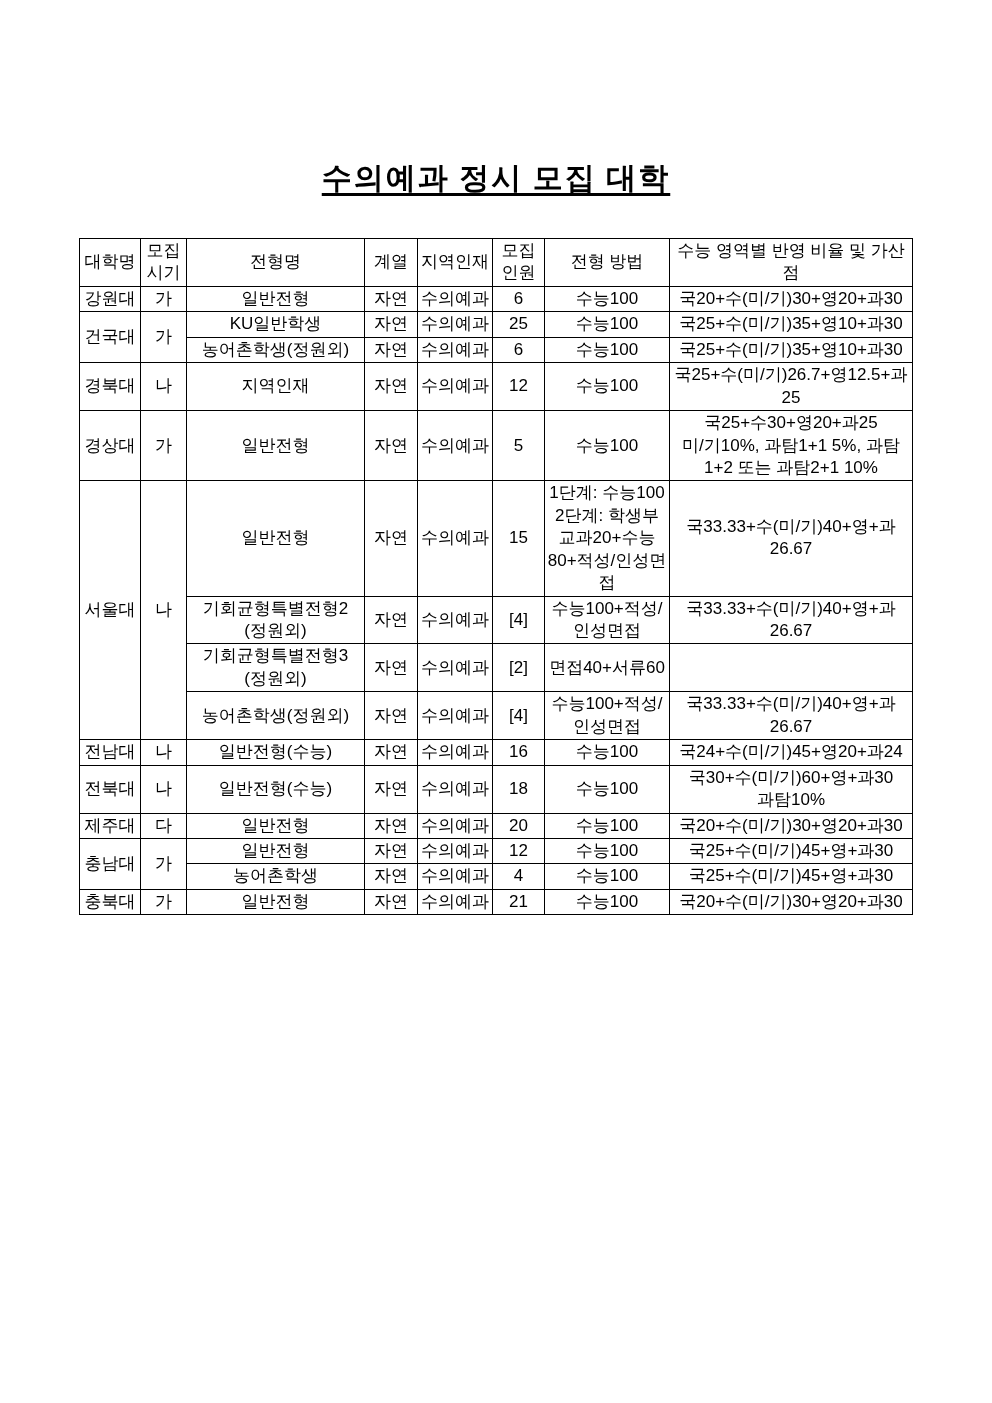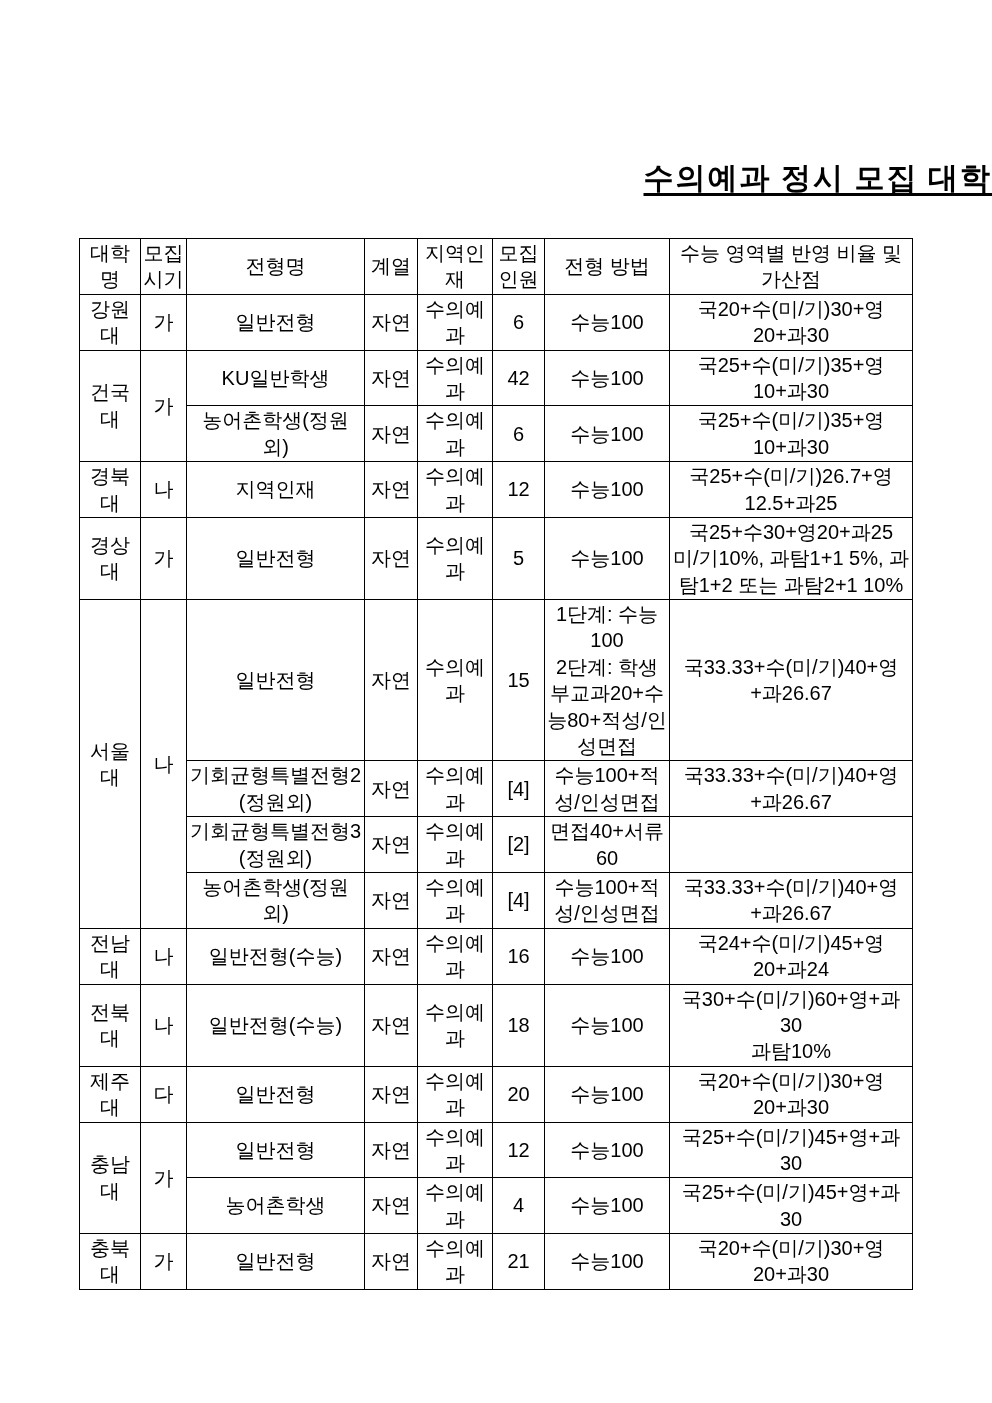--- a/index.html
+++ b/index.html
@@ -9,35 +9,35 @@
   }
   body {
     width: 992px;
     height: 1403px;
     position: relative;
     font-family: "Liberation Sans", sans-serif;
     color: #000;
   }
   .title {
     margin: 160px 0 0 0;
-    text-align: right;
+    text-align: center;
     font-family: "Liberation Serif", serif;
     font-weight: bold;
     font-size: 30px;
     line-height: 1.2;
     letter-spacing: 2px;
     text-decoration: underline;
     text-underline-offset: 5px;
   }
   table.admissions-table {
     margin: 42px auto 7px auto;
     border-collapse: collapse;
     table-layout: fixed;
     width: 833px;
-    font-size: 20px;
+    font-size: 17px;
   }
   table.admissions-table th,
   table.admissions-table td {
     border: 1px solid #000;
     text-align: center;
     vertical-align: middle;
     padding: 1px 2px;
     line-height: 1.32;
     white-space: pre-line;
     overflow: hidden;
@@ -92,21 +92,21 @@
           <td>6</td>
           <td>수능100</td>
           <td>국20+수(미/기)30+영20+과30</td>
         </tr>
         <tr>
           <td rowspan="2">건국대</td>
           <td rowspan="2">가</td>
           <td>KU일반학생</td>
           <td>자연</td>
           <td>수의예과</td>
-          <td>42</td>
+          <td>25</td>
           <td>수능100</td>
           <td>국25+수(미/기)35+영10+과30</td>
         </tr>
         <tr>
           <td>농어촌학생(정원외)</td>
           <td>자연</td>
           <td>수의예과</td>
           <td>6</td>
           <td>수능100</td>
           <td>국25+수(미/기)35+영10+과30</td>

